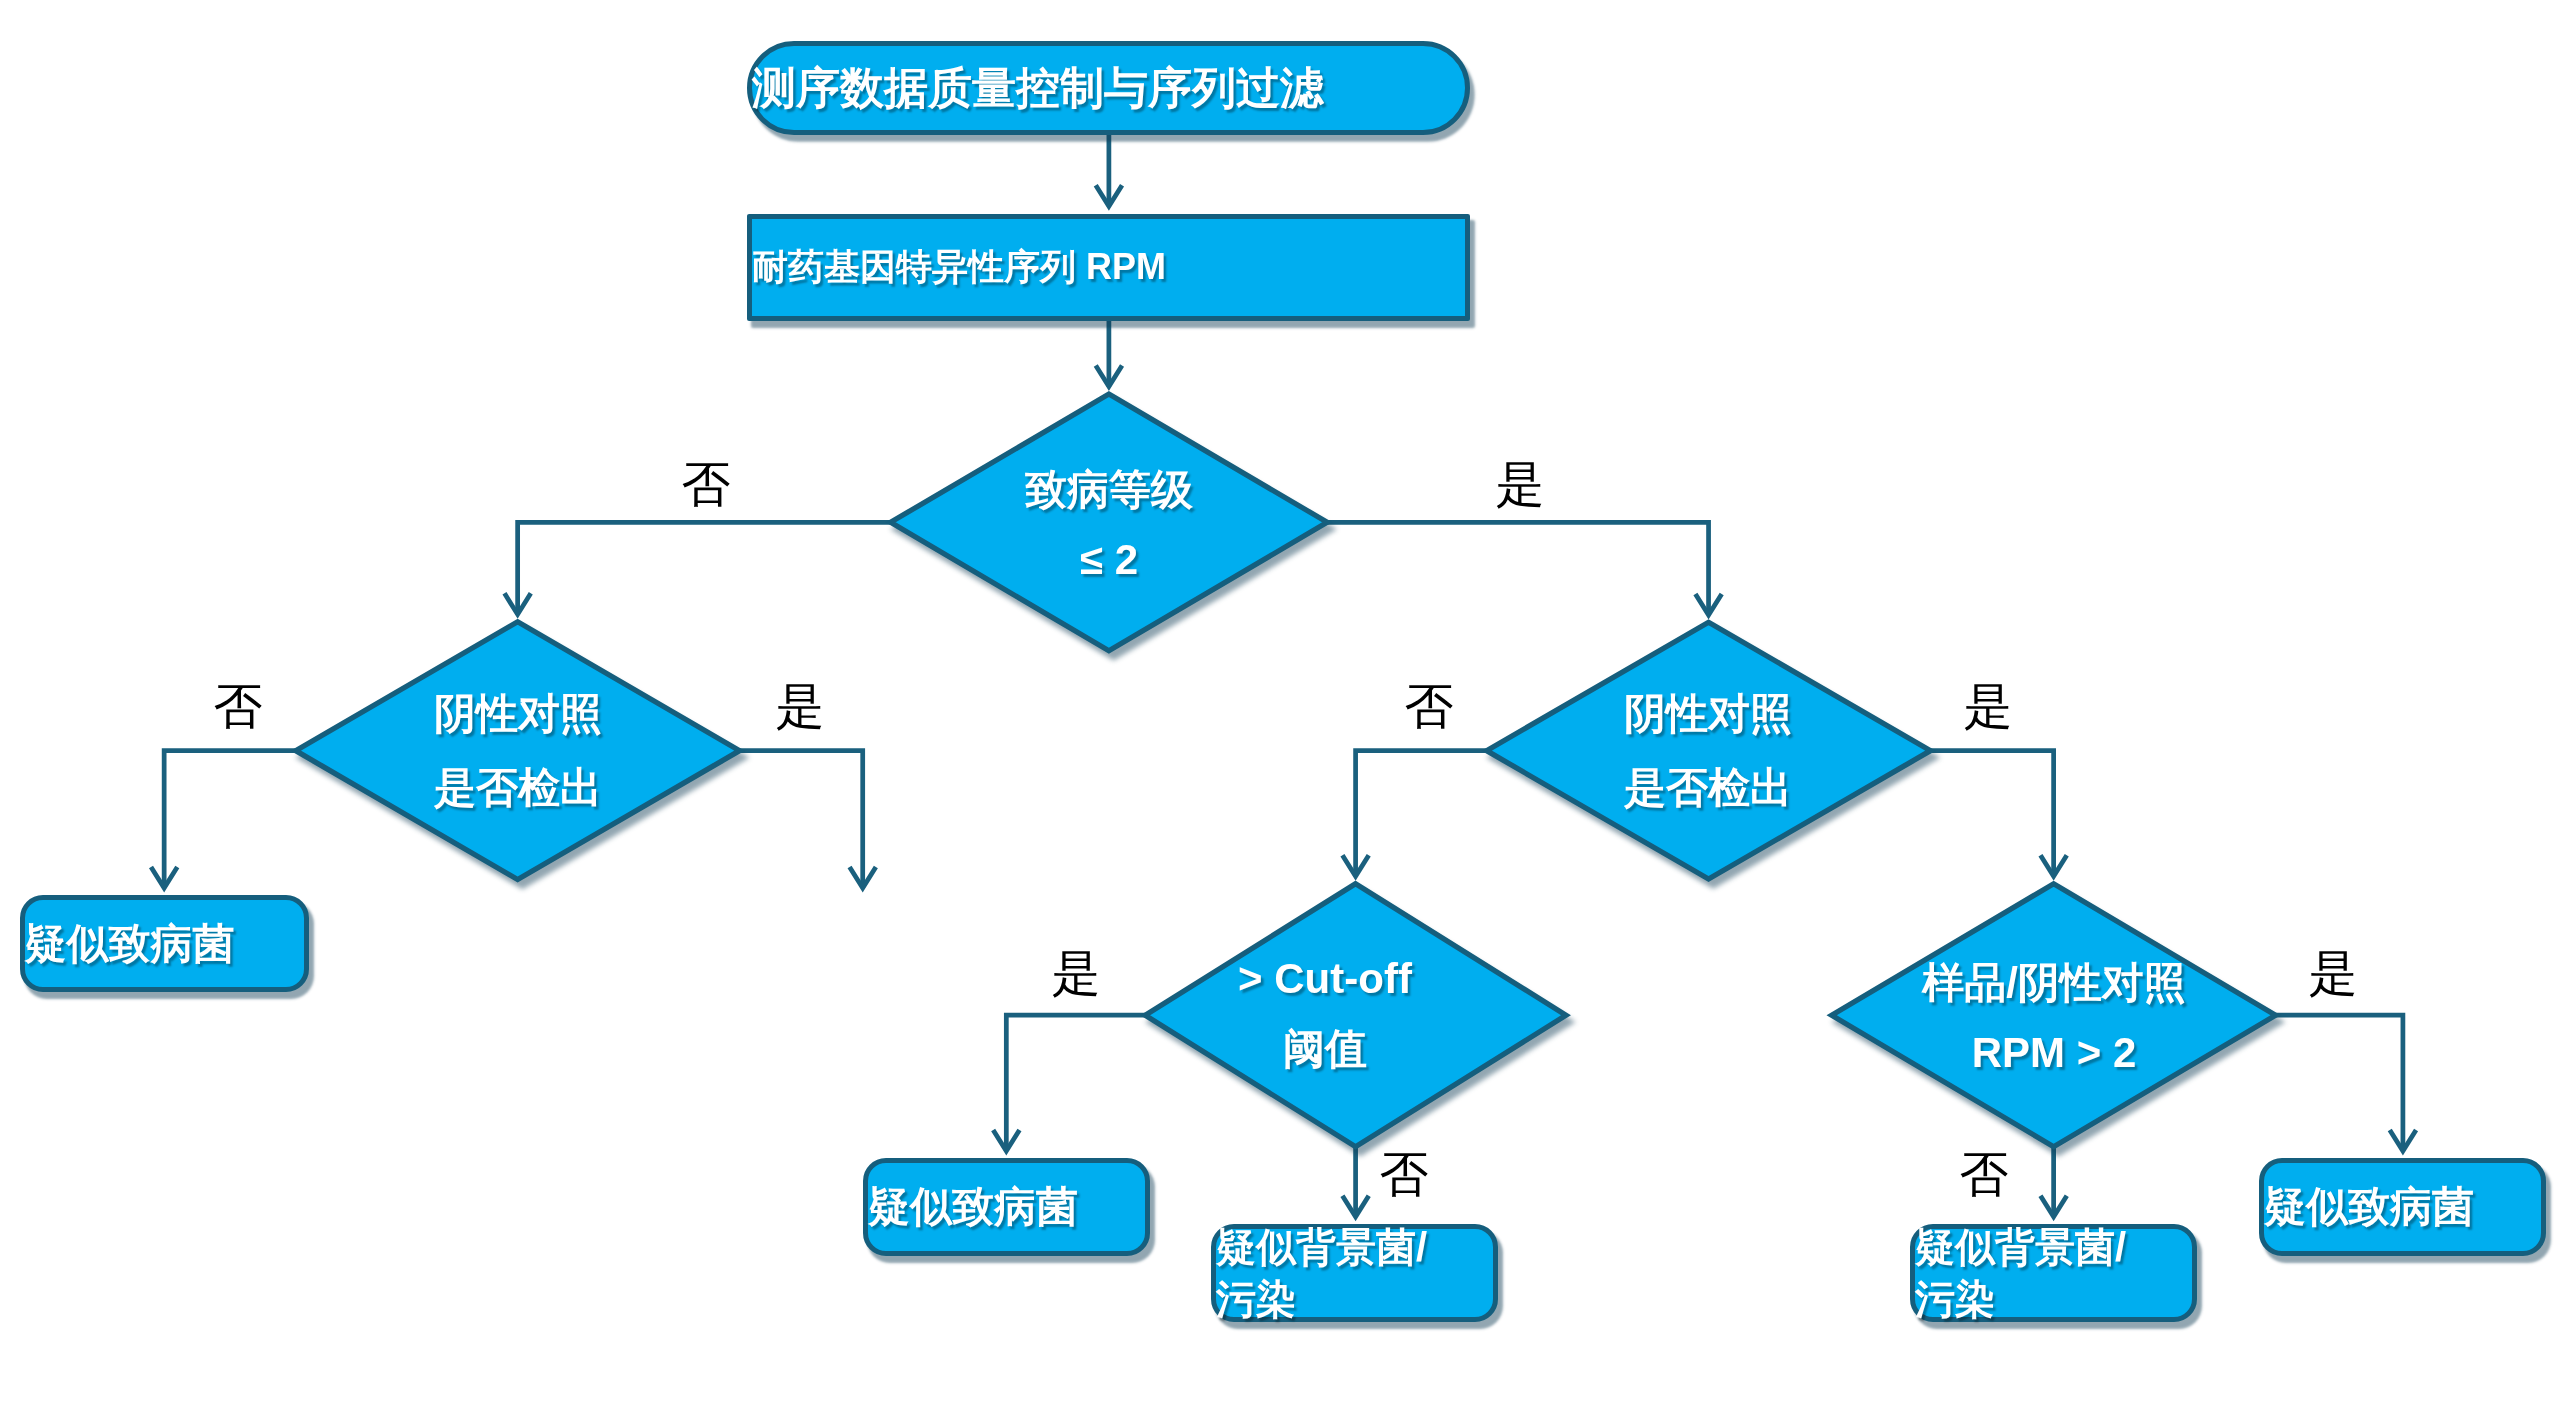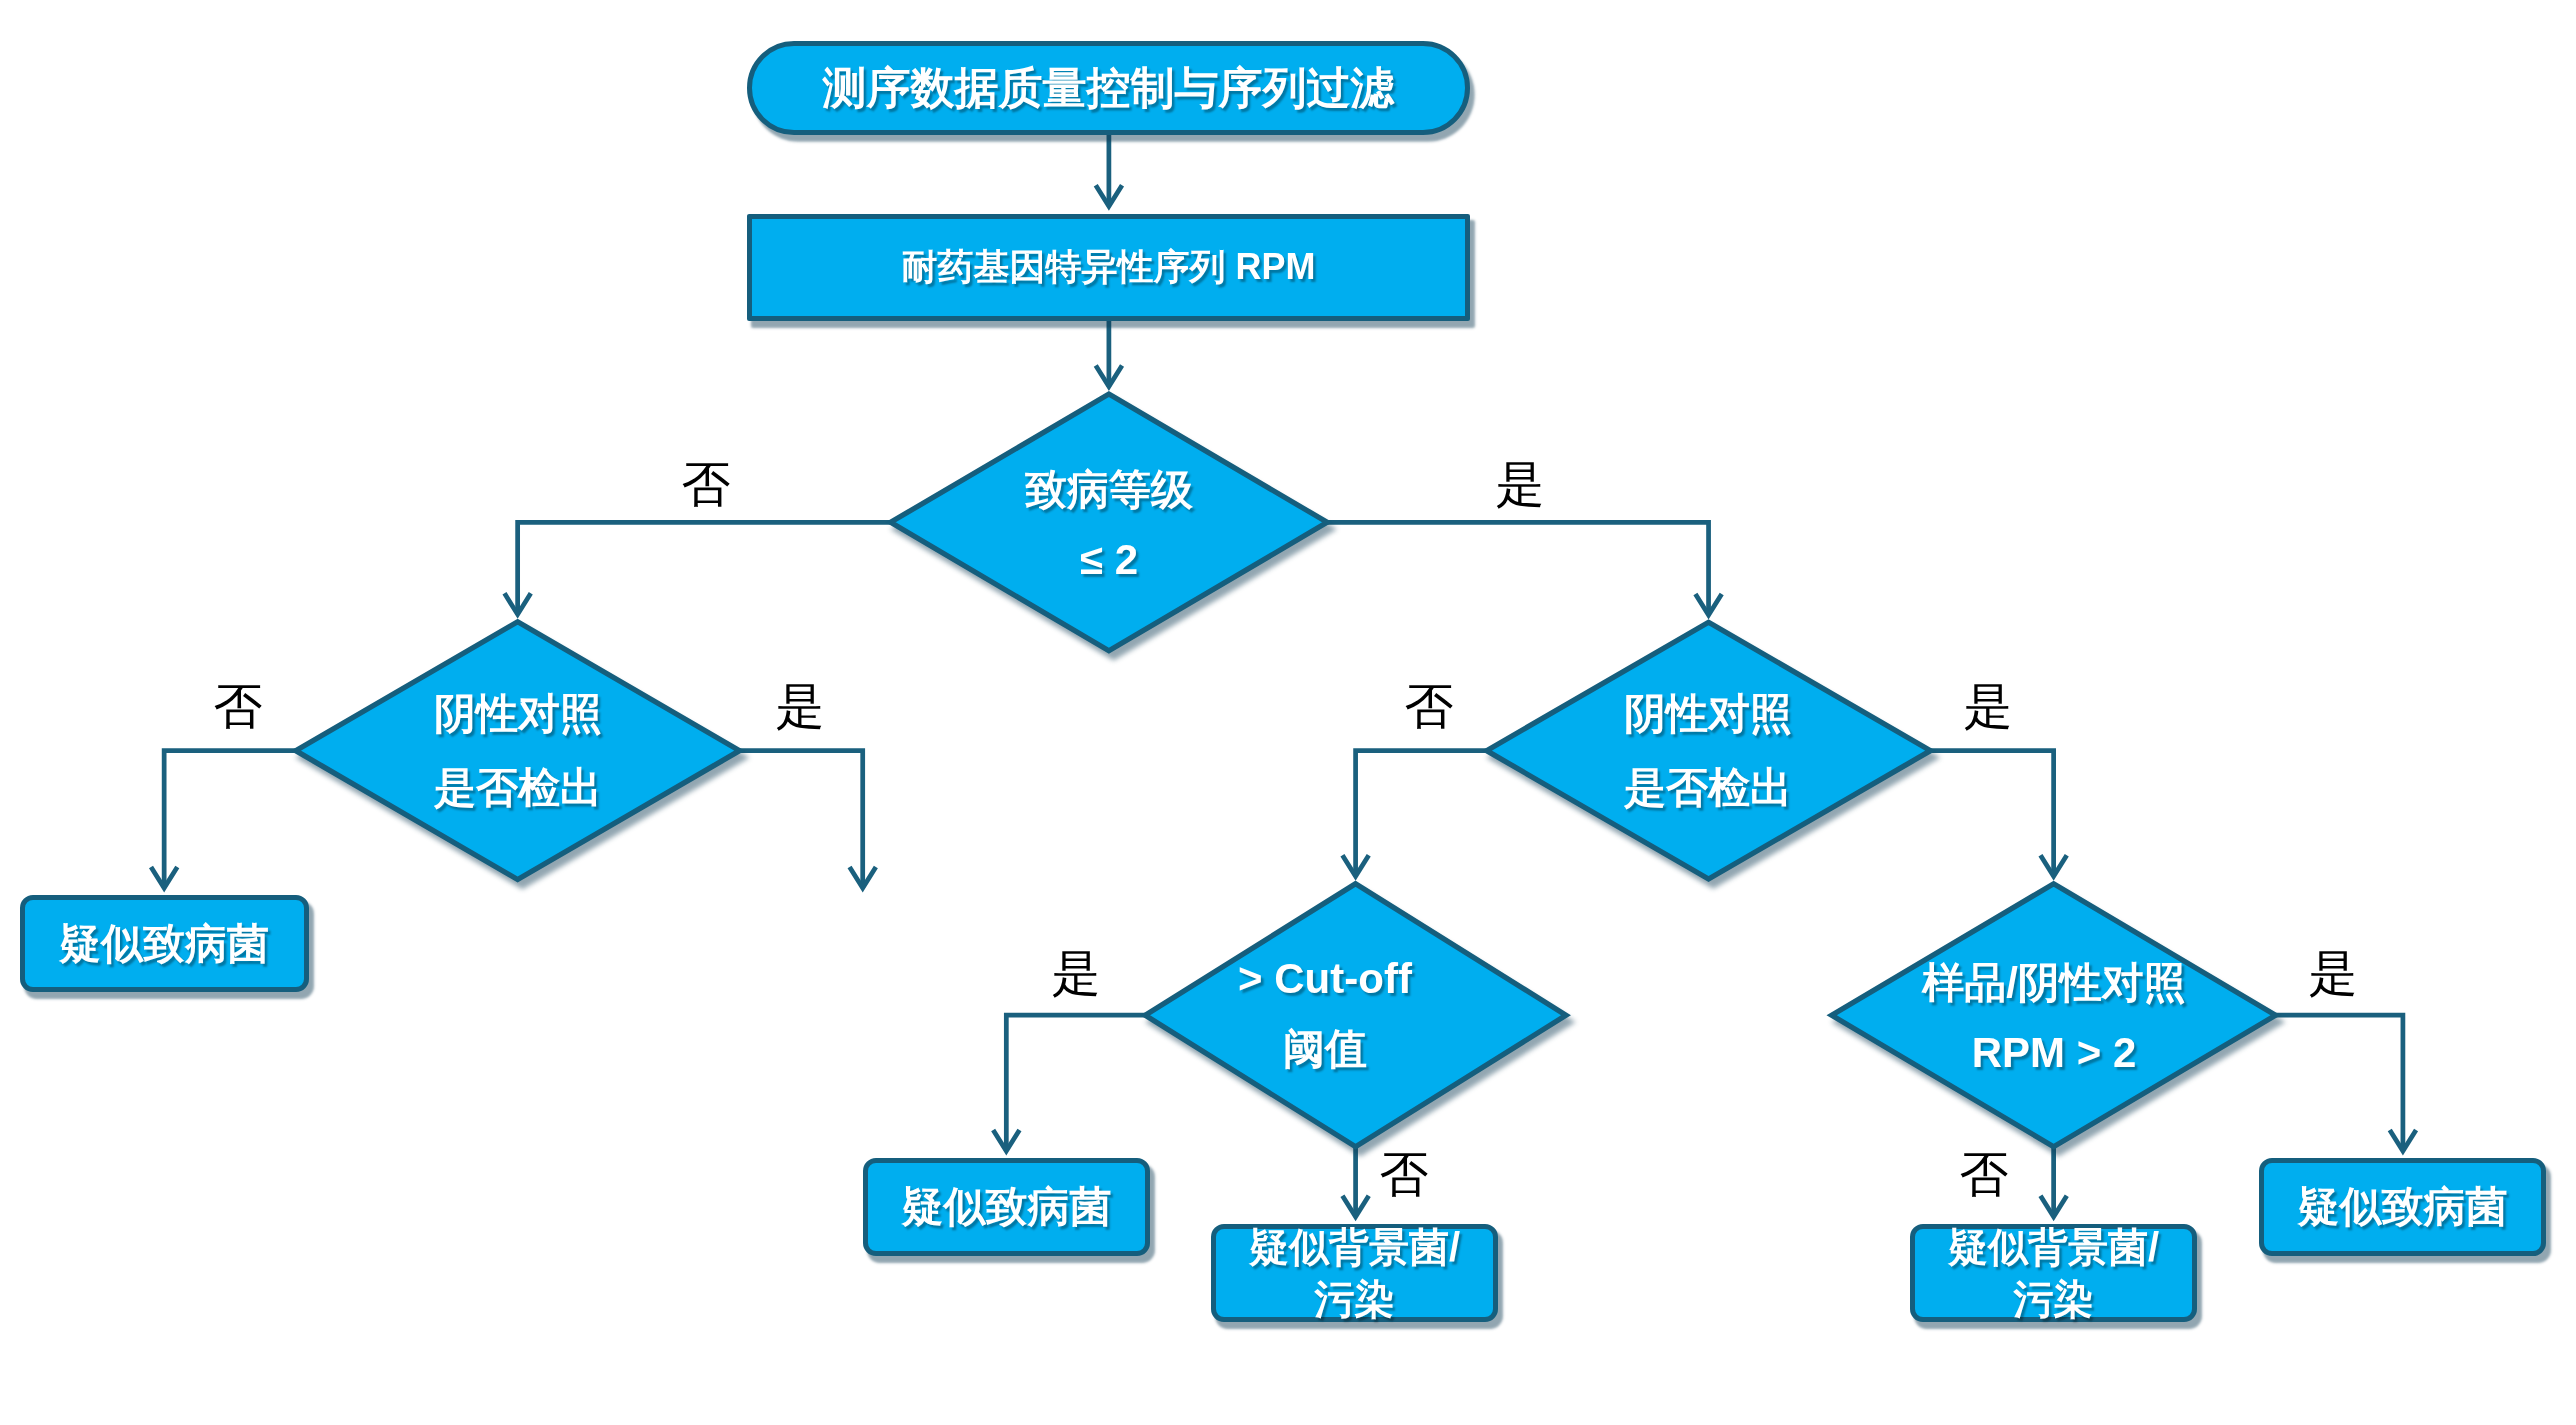--- a/index.html
+++ b/index.html
@@ -15,27 +15,27 @@
     position:relative;width:2576px;height:1425px;background:var(--page-bg);
     font-family:"Liberation Sans",sans-serif;overflow:hidden;
   }
   .layer{position:absolute;left:0;top:0;width:2576px;height:1425px;}
   
   .shape{
     position:absolute;box-sizing:border-box;
     background:var(--shape-fill);
     border:5.8px solid var(--shape-border);
     box-shadow:4.7px 6.8px 2.6px rgba(14,58,82,.45);
-    display:flex;flex-direction:column;align-items:center;justify-content:center;
+    display:flex;flex-direction:column;align-items:flex-start;justify-content:center;
     color:var(--shape-text);font-weight:700;text-align:center;
     text-shadow:2.6px 3.2px 2.1px rgba(0,0,0,.32);
   }
   .stadium{border-radius:50px;font-size:44px;}
   .process{border-radius:2.1px;font-size:36px;}
-  .result{border-radius:13px;font-size:42px;line-height:1.22;gap:3.2px;}
+  .result{border-radius:23px;font-size:42px;line-height:1.22;gap:3.2px;}
   .shape-poly{
     fill:var(--shape-fill);stroke:var(--shape-border);stroke-width:10;
     filter:drop-shadow(9px 13px 5px rgba(14,58,82,.45));
   }
   
   .dtext{
     position:absolute;width:368px;height:179px;
     display:flex;flex-direction:column;align-items:center;justify-content:center;gap:18px;
     color:var(--shape-text);font-weight:700;font-size:42px;text-align:center;
     text-shadow:2.6px 3.2px 2.1px rgba(0,0,0,.32);pointer-events:none;

